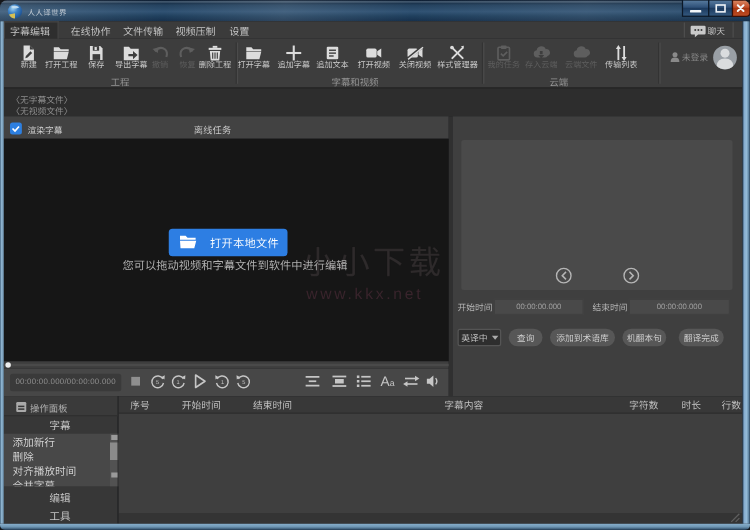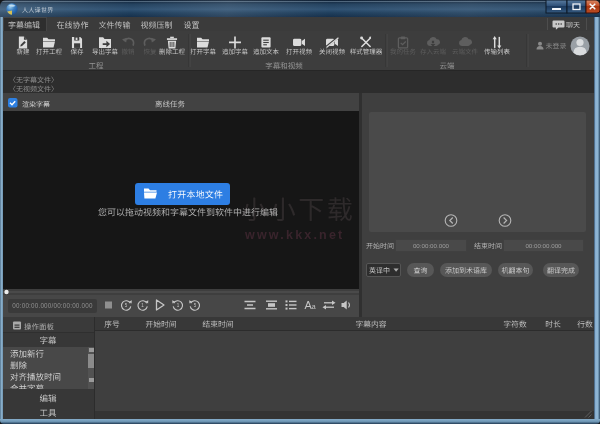--- a/index.html
+++ b/index.html
@@ -11,21 +11,21 @@
 #borderR{left:594px;top:17px;width:6px;height:402px;background:linear-gradient(90deg,#34506b 0,#86add0 25%,#94bbd8 55%,#5a7f9e 85%,#243c52 100%)}
 #borderB{left:0;top:419px;width:600px;height:5px;background:linear-gradient(180deg,#87aecb,#6e96b4 50%,#3a5a76 85%,#1e3449)}
 #menubar{left:3px;top:17px;width:591px;height:14px;background:#3b3b3b}
 #menusel{left:3px;top:17px;width:44px;height:14px;background:#2e2e2e;border:1px solid #454545;border-bottom:none}
 #msep1{left:547px;top:18px;width:1px;height:12px;background:#4d4d4d}
 #msep2{left:586px;top:18px;width:1px;height:12px;background:#4d4d4d}
 #toolbar{left:3px;top:31px;width:591px;height:39px;background:#3d3d3d}
 #fileinfo{left:3px;top:70px;width:591px;height:23px;background:#2d2d2d;border-top:1px solid #262626}
 #taskrow{left:3px;top:93px;width:356px;height:18px;background:#424242}
 #video{left:3px;top:111px;width:356px;height:178px;background:#161616}
-#wmurl{left:245px;top:228px;width:200px;height:14px;color:#39242c;font-size:12.5px;font-weight:bold;letter-spacing:2.2px;z-index:11}
+#wmurl{left:245px;top:228px;width:200px;height:14px;color:#39242c;font-size:12.5px;font-weight:normal;letter-spacing:2.2px;z-index:11}
 #openbtn{left:135px;top:183px;width:95px;height:22px;background:#2d7ee3;border-radius:3px}
 #seekrow{left:3px;top:289px;width:356px;height:6px;background:#3e3e3e}
 #controls{left:3px;top:295px;width:356px;height:22px;background:#474747}
 #timebox{left:8px;top:299px;width:89px;height:14px;background:#3a3a3a;border-radius:2px;color:#909090;font-size:6.3px;line-height:14px;text-align:center;letter-spacing:0.2px}
 #divider{left:359px;top:93px;width:3px;height:224px;background:#303030}
 #rpanel{left:362px;top:93px;width:232px;height:224px;background:#3f3f3f}
 #rinner{left:369px;top:112px;width:217px;height:120px;background:#4a4a4a;border-radius:2px}
 #tbox1{left:395px;top:239px;width:72px;height:13px;background:#494949;border:1px solid #404040;color:#9f9f9f;font-size:6.2px;line-height:11px;text-align:center}
 #tbox2{left:503px;top:239px;width:81px;height:13px;background:#494949;border:1px solid #404040;color:#9f9f9f;font-size:6.2px;line-height:11px;text-align:center}
 #langdd{left:366px;top:263px;width:35px;height:14px;background:#2e2e2e;border:1px solid #555;border-radius:2px}

